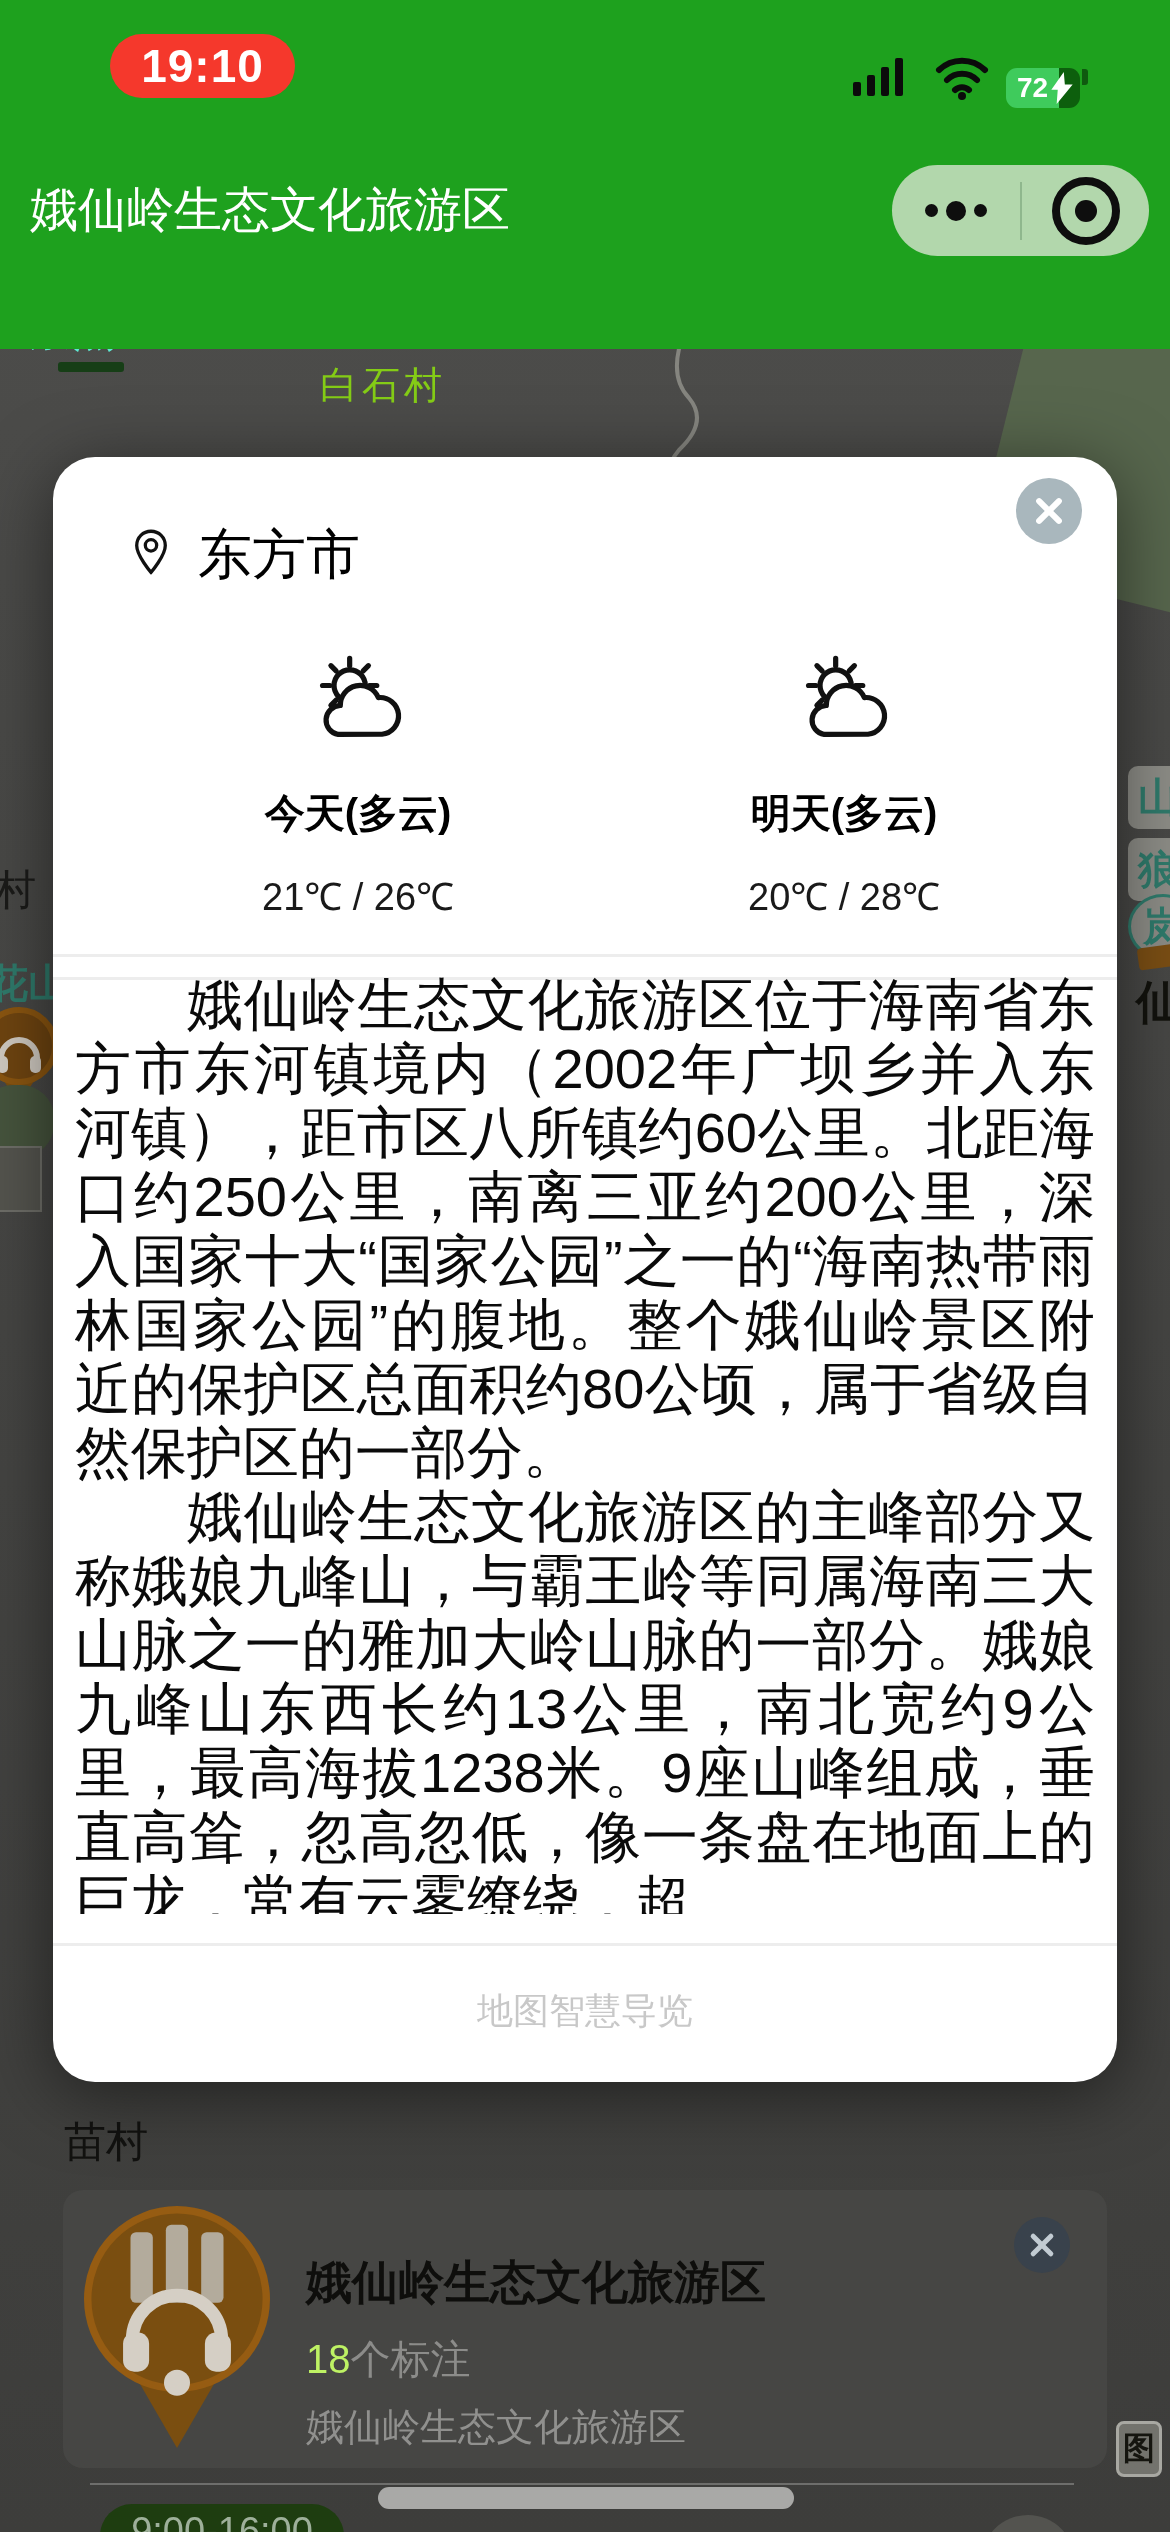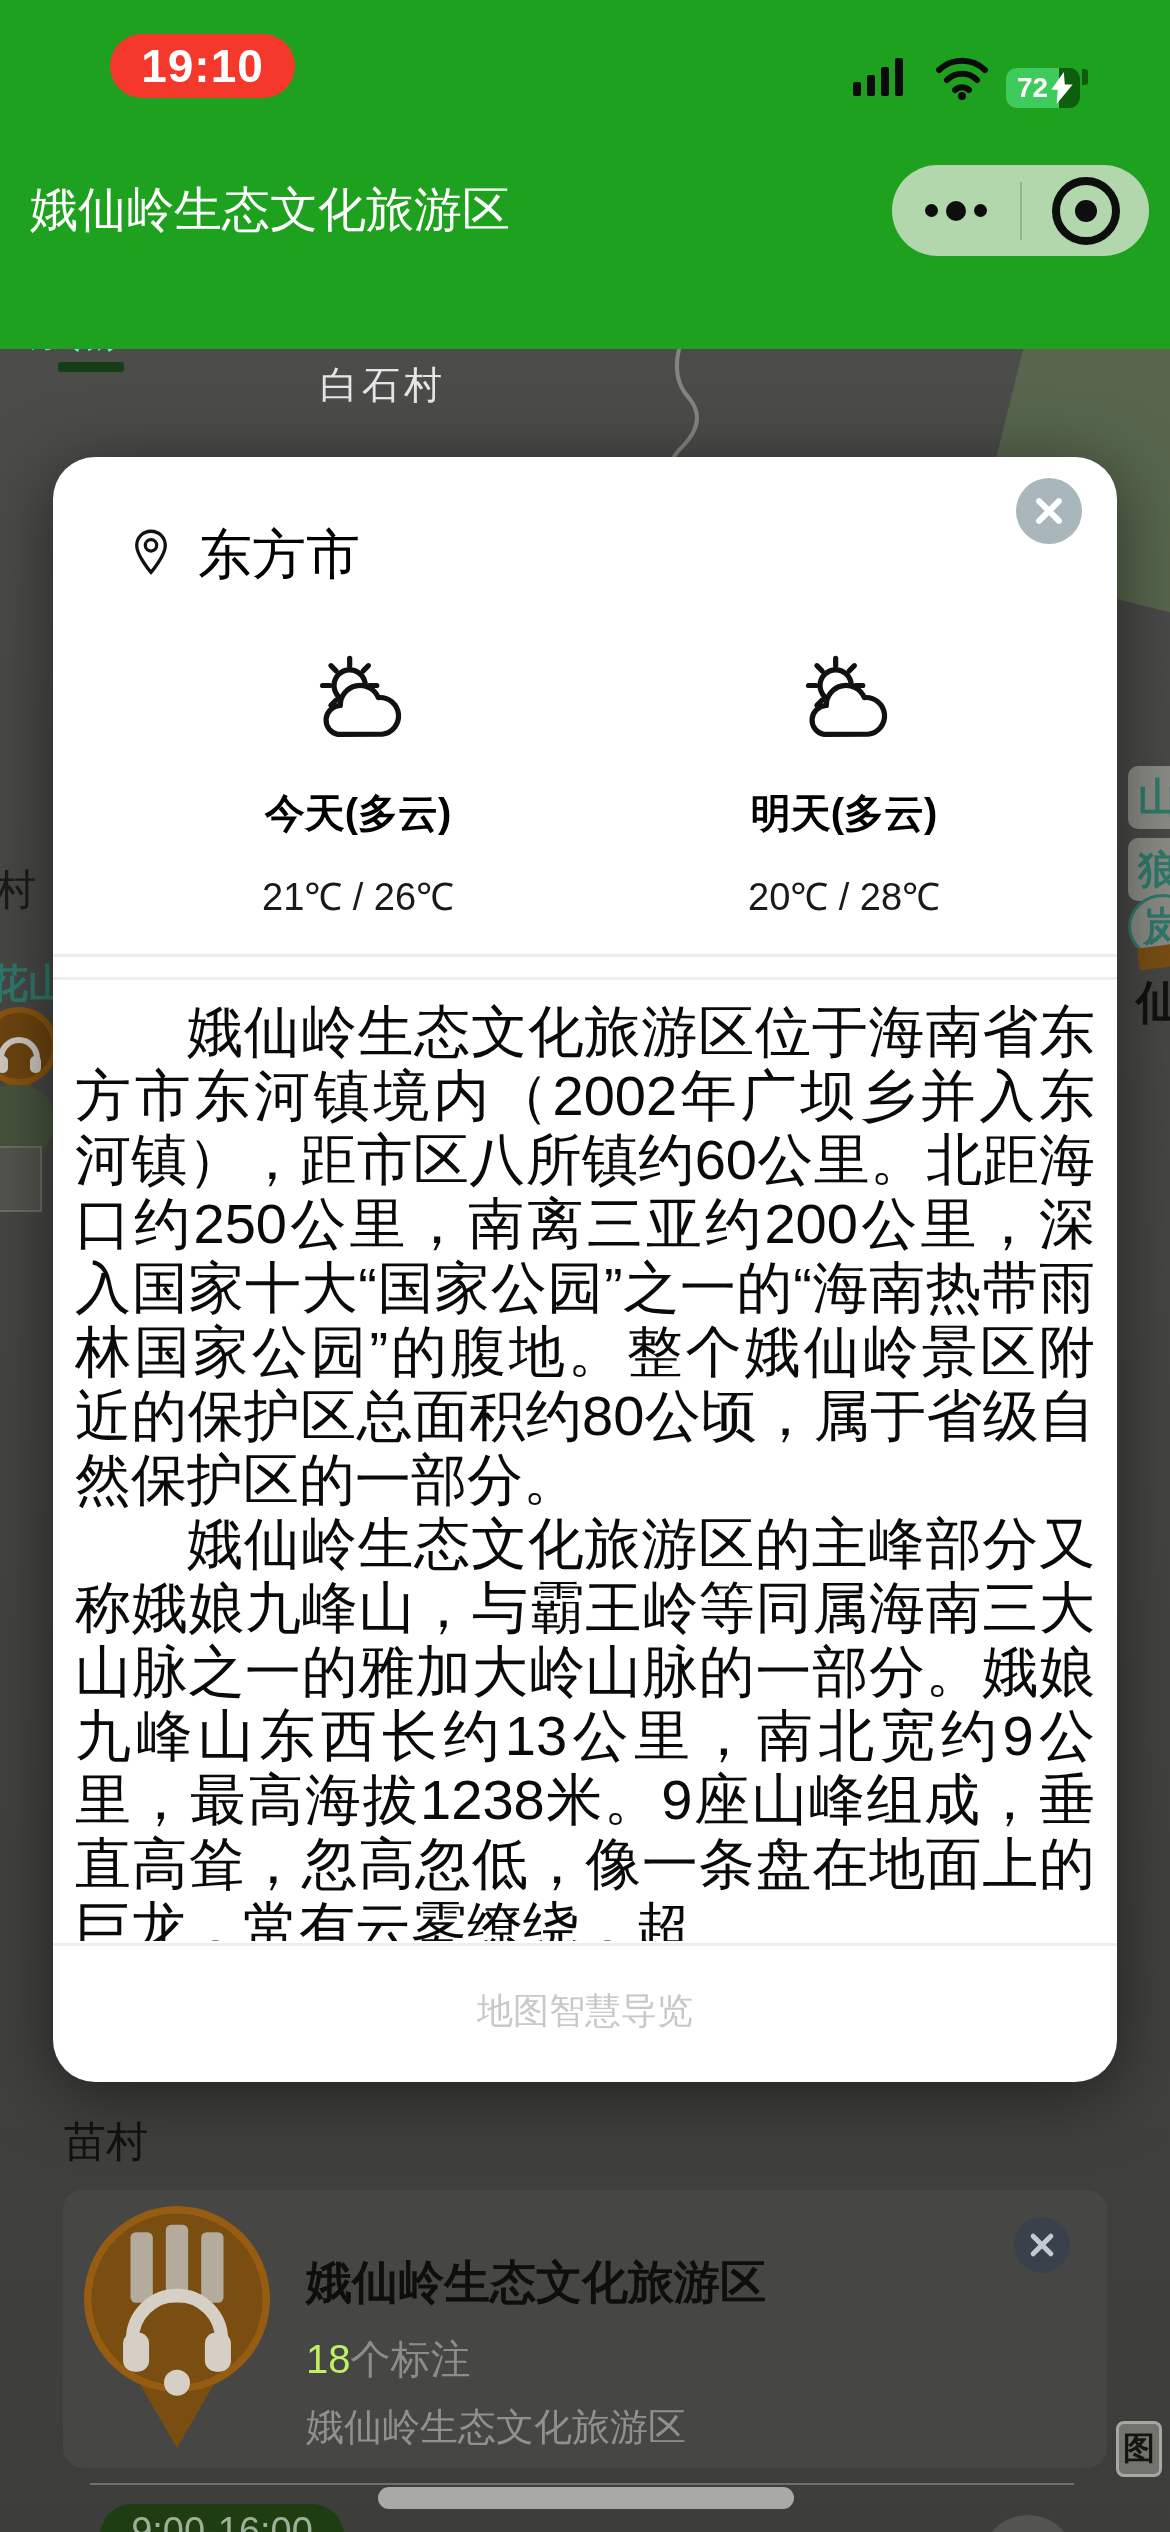--- a/index.html
+++ b/index.html
@@ -33,21 +33,21 @@
   .cap-target .dot{width:22px;height:22px;border-radius:50%;background:#0E0E0E;}
 
   
   .content-bg{position:absolute;left:0;top:272px;width:1170px;height:2260px;
     background:linear-gradient(#4C4C4A,#3D3D3B);}
   .tab-label{position:absolute;left:30px;top:302px;font-size:42px;font-weight:bold;color:#5eead4;}
   .tab-underline{position:absolute;left:58px;top:362px;width:66px;height:10px;border-radius:3px;background:#163E16;}
   .search-btn{position:absolute;left:1068px;top:292px;width:64px;height:64px;}
   .map-patch{position:absolute;left:1000px;top:318px;width:260px;height:280px;background:#57664D;
     border-radius:30px 0 0 60px;transform:rotate(14deg);}
-  .map-village-top{position:absolute;left:320px;top:360px;font-size:38px;letter-spacing:4px;color:#e5e5e5;}
+  .map-village-top{position:absolute;left:320px;top:360px;font-size:38px;letter-spacing:4px;color:#84cc16;}
   .river{position:absolute;left:610px;top:330px;}
   .chip{position:absolute;left:1128px;background:#8C8C86;border-radius:10px;padding:4px 10px;
     font-size:40px;font-weight:bold;color:#2F7A6B;white-space:nowrap;}
   .chip.oval{border:3px solid #2F7A6B;border-radius:50%;padding:2px 12px;}
   .map-xian{position:absolute;left:1136px;top:972px;font-size:46px;font-weight:bold;color:#12120D;}
   .map-blob-orange{position:absolute;left:1138px;top:946px;width:40px;height:22px;background:#7A4E14;
     border-radius:4px;transform:rotate(-8deg);}
   .map-cun{position:absolute;left:-6px;top:862px;font-size:42px;color:#1B1B19;}
   .map-huashan{position:absolute;left:-12px;top:956px;font-size:40px;font-weight:bold;color:#2F7A6B;}
   .mini-pin{position:absolute;left:-24px;top:1006px;}
@@ -86,21 +86,21 @@
   .m-close::before{transform:translate(-50%,-50%) rotate(45deg);}
   .m-close::after{transform:translate(-50%,-50%) rotate(-45deg);}
   .loc-row{position:absolute;left:76px;top:62px;display:flex;align-items:center;gap:25px;}
   .loc-name{font-size:54px;color:#000;}
   .wcol{position:absolute;top:191px;width:360px;display:flex;flex-direction:column;align-items:center;}
   .wcol.c1{left:125px;} .wcol.c2{left:611px;}
   .wlabel{margin-top:38px;font-size:40px;font-weight:bold;color:#000;}
   .wtemp{margin-top:28px;font-size:38px;color:#1A1A1A;}
   .hairline{position:absolute;left:0;width:100%;height:3px;background:#EDEDED;}
   .hl1{top:497px;} .hl2{top:520px;} .hl3{top:1486px;}
-  .m-body{position:absolute;left:22px;top:543px;width:1020px;height:941px;overflow:hidden;
+  .m-body{position:absolute;left:22px;top:516px;width:1020px;height:941px;overflow:hidden;
     text-align:justify;color:#0A0A0A;}
   .m-body p{margin:0;text-indent:2em;font-size:56px;line-height:64px;}
   .m-footer{position:absolute;left:0;top:1530px;width:100%;text-align:center;font-size:36px;color:#C8C8C8;}
 </style>
 </head>
 <body>
 
 <div class="screen">
 
   <div class="content-bg"></div>

